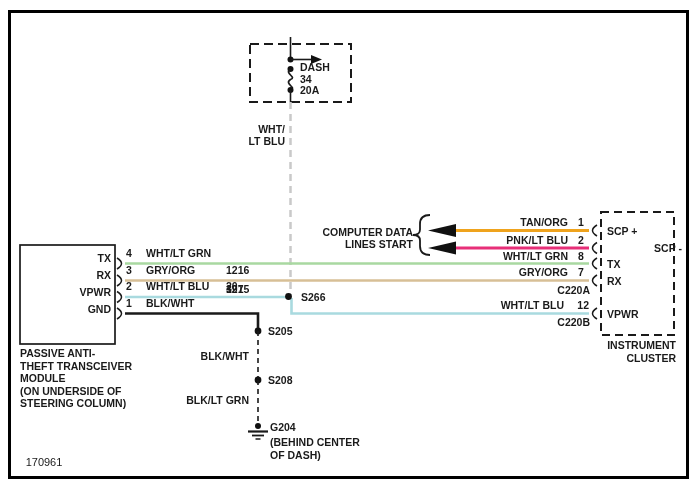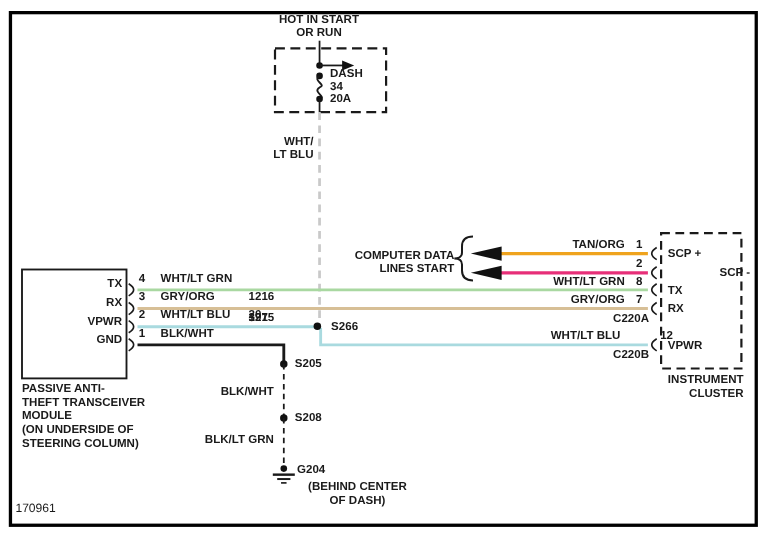--- a/index.html
+++ b/index.html
@@ -79,42 +79,41 @@
 
     <rect x="601" y="212" width="73" height="123" fill="none" class="ink" stroke-width="2" stroke-dasharray="8,5"></rect>
 
     <path d="M597,225 Q588,230.5 597,236" class="ink" stroke-width="1.5"></path>
     <path d="M597,242.5 Q588,248 597,253.5" class="ink" stroke-width="1.5"></path>
     <path d="M597,258 Q588,263.5 597,269" class="ink" stroke-width="1.5"></path>
     <path d="M597,275 Q588,280.5 597,286" class="ink" stroke-width="1.5"></path>
     <path d="M597,308 Q588,313.5 597,319" class="ink" stroke-width="1.5"></path>
   </svg>
 
-  <div class="txt ta-c" style="left:220px;top:12px;width:140px;">HOT IN START
-OR RUN</div>
 
   <div class="txt" style="left:300px;top:62px;width:40px;line-height:11.5px;"><span>DASH</span><br><span>34</span><br><span>20A</span></div>
 
 
   <div class="txt ta-r" style="left:215px;top:123px;width:70px;">WHT/
 LT BLU</div>
 
   <div class="txt ta-r" style="left:283px;top:226px;width:130px;">COMPUTER DATA
 LINES START</div>
 
   <div class="txt ta-r" style="left:450px;top:216px;width:118px;">TAN/ORG</div>
   <div class="txt ta-c" style="left:573px;top:216px;width:16px;">1</div>
+  <div class="txt ta-r" style="left:450px;top:233.5px;width:118px;">PNK/LT BLU</div>
   <div class="txt ta-c" style="left:573px;top:233.5px;width:16px;">2</div>
   <div class="txt ta-r" style="left:450px;top:249.5px;width:118px;">WHT/LT GRN</div>
   <div class="txt ta-c" style="left:573px;top:249.5px;width:16px;">8</div>
   <div class="txt ta-r" style="left:450px;top:266px;width:118px;">GRY/ORG</div>
   <div class="txt ta-c" style="left:573px;top:266px;width:16px;">7</div>
   <div class="txt ta-r" style="left:520px;top:284px;width:70px;">C220A</div>
   <div class="txt ta-r" style="left:446px;top:299px;width:118px;">WHT/LT BLU</div>
-  <div class="txt ta-c" style="left:596px;top:299px;width:20px;">12</div>
+  <div class="txt ta-c" style="left:569px;top:299px;width:20px;text-align:right;">12</div>
   <div class="txt ta-r" style="left:520px;top:316px;width:70px;">C220B</div>
 
   <div class="txt" style="left:607px;top:224.5px;width:60px;">SCP +</div>
   <div class="txt" style="left:638px;top:242px;width:60px;text-align:center;">SCP -</div>
   <div class="txt" style="left:607px;top:257.5px;width:60px;">TX</div>
   <div class="txt" style="left:607px;top:274.5px;width:60px;">RX</div>
   <div class="txt" style="left:607px;top:307.5px;width:60px;">VPWR</div>
 
   <div class="txt ta-r lh13" style="left:556px;top:339px;width:120px;">INSTRUMENT
 CLUSTER</div>
@@ -142,17 +141,17 @@
 MODULE
 (ON UNDERSIDE OF
 STEERING COLUMN)</div>
 
   <div class="txt" style="left:301px;top:290.5px;width:44px;">S266</div>
   <div class="txt" style="left:268px;top:325px;width:44px;">S205</div>
   <div class="txt" style="left:268px;top:374px;width:44px;">S208</div>
   <div class="txt ta-r" style="left:169px;top:350px;width:80px;">BLK/WHT</div>
   <div class="txt ta-r" style="left:159px;top:394px;width:90px;">BLK/LT GRN</div>
   <div class="txt" style="left:270px;top:421px;width:50px;">G204</div>
-  <div class="txt lh13" style="left:270px;top:436px;width:110px;text-align:center;">(BEHIND CENTER
+  <div class="txt lh13" style="left:270px;top:436px;width:110px;">(BEHIND CENTER
 OF DASH)</div>
 
-  <div class="txt" style="left:14px;top:456px;width:60px;font-weight:400;font-size:11px;">170961</div>
+  <div class="txt" style="left:14px;top:456px;width:60px;font-weight:400;font-size:11px;text-align:center;">170961</div>
 </div>
 
 </body></html>

